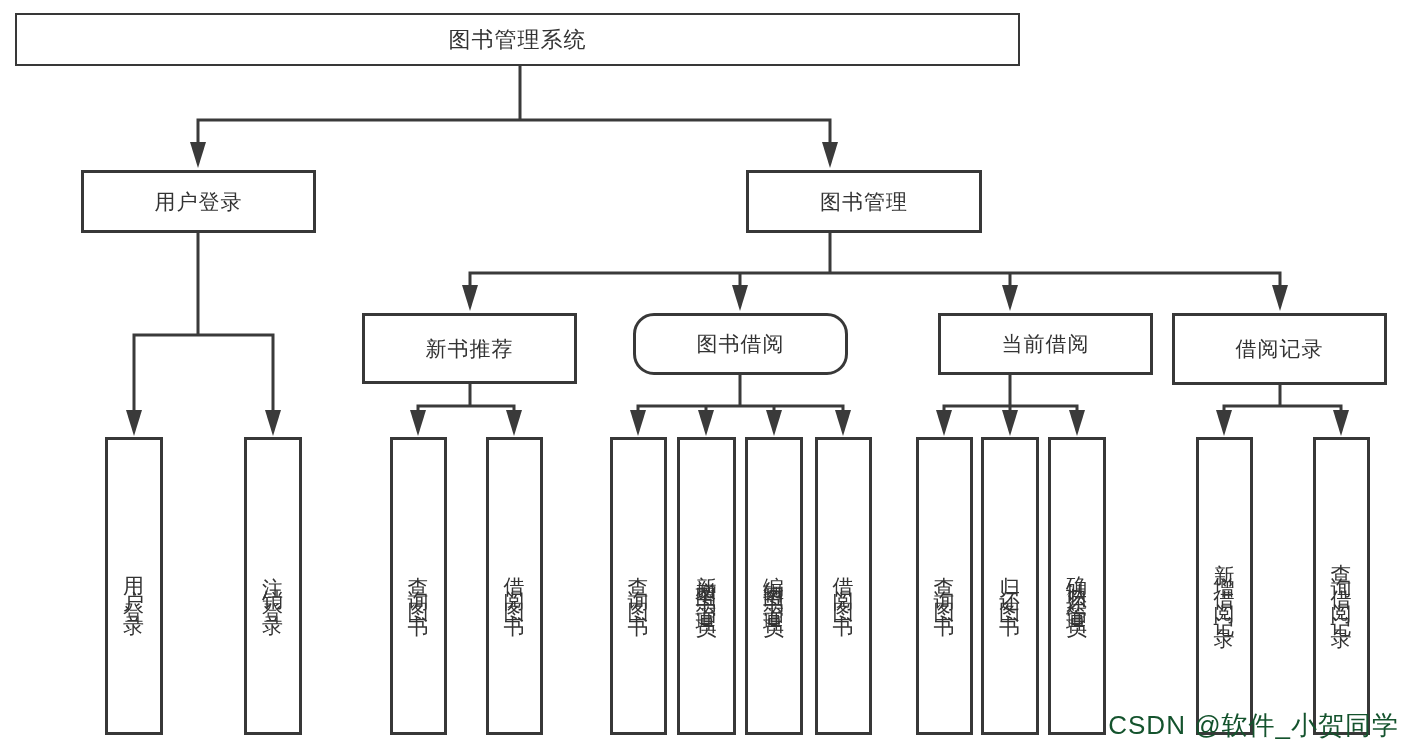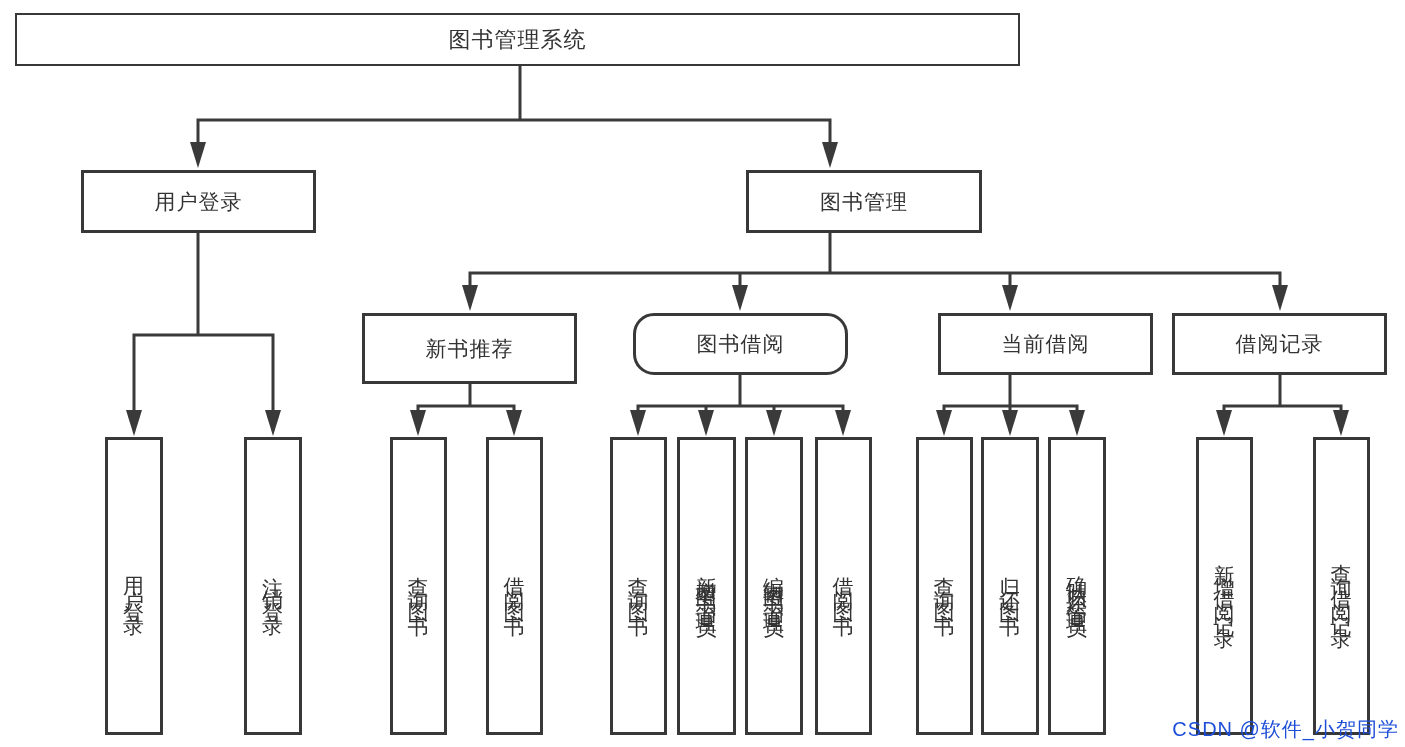--- a/index.html
+++ b/index.html
@@ -29,22 +29,22 @@
     text-orientation:mixed;
     font-size:21px;
     line-height:1;
   }
   .spread{ letter-spacing:13px; }
   .tight{ letter-spacing:6px; }
   .watermark{
     position:absolute;
     right:6px;
     bottom:4px;
-    font-size:20px;
-    color:#1d4ed8;
+    font-size:26px;
+    color:#14532d;
     letter-spacing:1px;
     z-index:5;
     white-space:nowrap;
   }
 </style>
 </head>
 <body>
 
 <div class="canvas">
 
@@ -78,21 +78,21 @@
     </svg>
 
   <div class="node hnode box-root" style="left:15px;top:13px;width:1005px;height:53px;">图书管理系统</div>
 
   <div class="node hnode" style="left:81px;top:170px;width:235px;height:63px;">用户登录</div>
   <div class="node hnode" style="left:712px;top:170px;width:236px;height:63px;margin-left:34px;">图书管理</div>
 
   <div class="node hnode" style="left:362px;top:313px;width:215px;height:71px;">新书推荐</div>
   <div class="node hnode" style="left:633px;top:313px;width:215px;height:62px;border-radius:21px;">图书借阅</div>
   <div class="node hnode" style="left:903px;top:313px;width:215px;height:62px;margin-left:35px;">当前借阅</div>
-  <div class="node hnode" style="left:1172px;top:313px;width:215px;height:62px;">借阅记录</div>
+  <div class="node hnode" style="left:1172px;top:313px;width:215px;height:72px;">借阅记录</div>
 
   <div class="node vnode spread" style="left:105px;top:437px;width:58px;height:298px;">用户登录</div>
   <div class="node vnode spread" style="left:244px;top:437px;width:58px;height:298px;">注销登录</div>
 
   <div class="node vnode spread" style="left:390px;top:437px;width:57px;height:298px;">查询图书</div>
   <div class="node vnode spread" style="left:486px;top:437px;width:57px;height:298px;">借阅图书</div>
 
   <div class="node vnode spread" style="left:610px;top:437px;width:57px;height:298px;">查询图书</div>
   <div class="node vnode tight" style="left:677px;top:437px;width:59px;height:298px;">新增图书（管理员）</div>
   <div class="node vnode tight" style="left:745px;top:437px;width:58px;height:298px;">编辑图书（管理员）</div>

